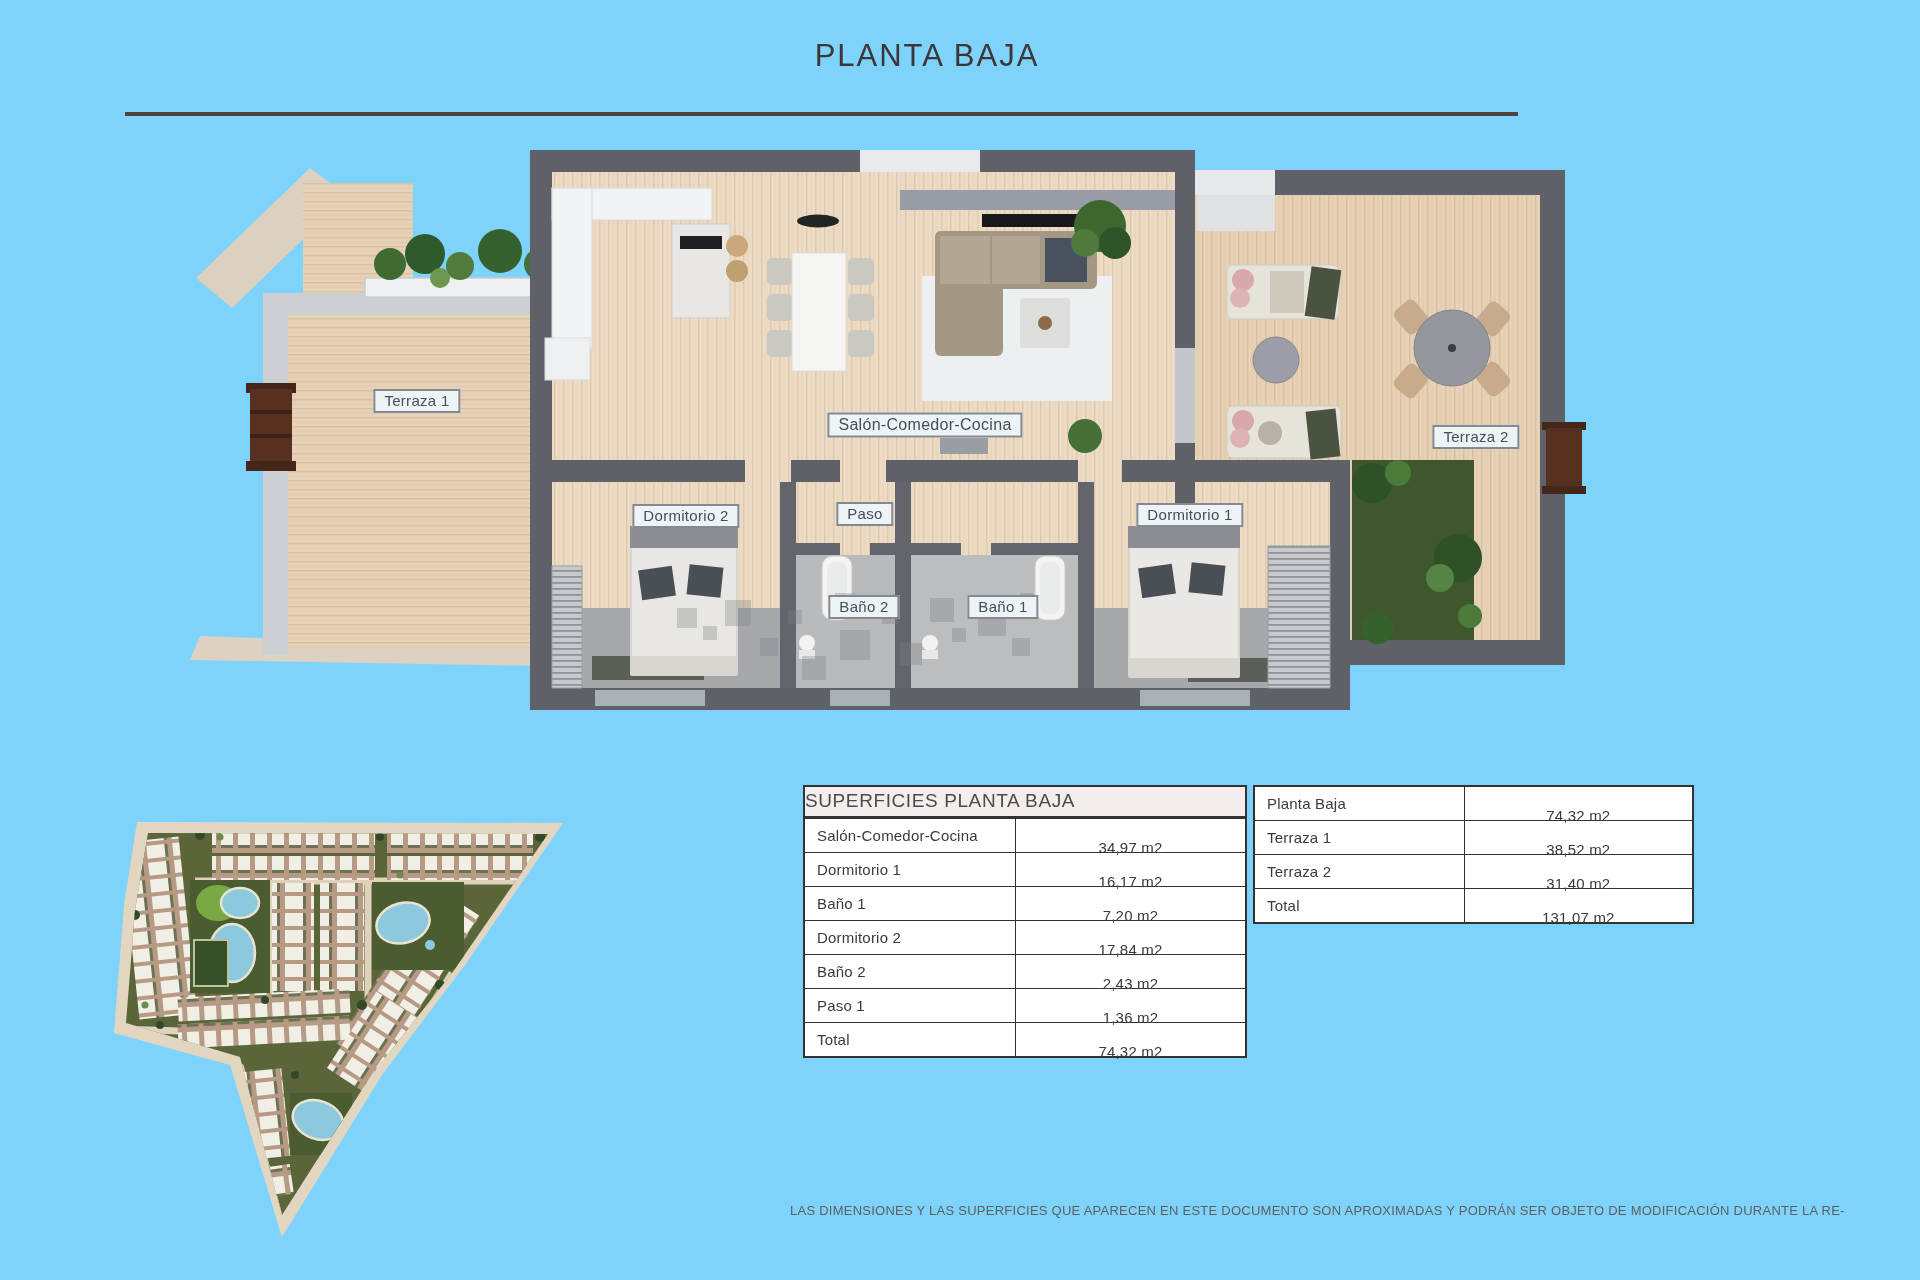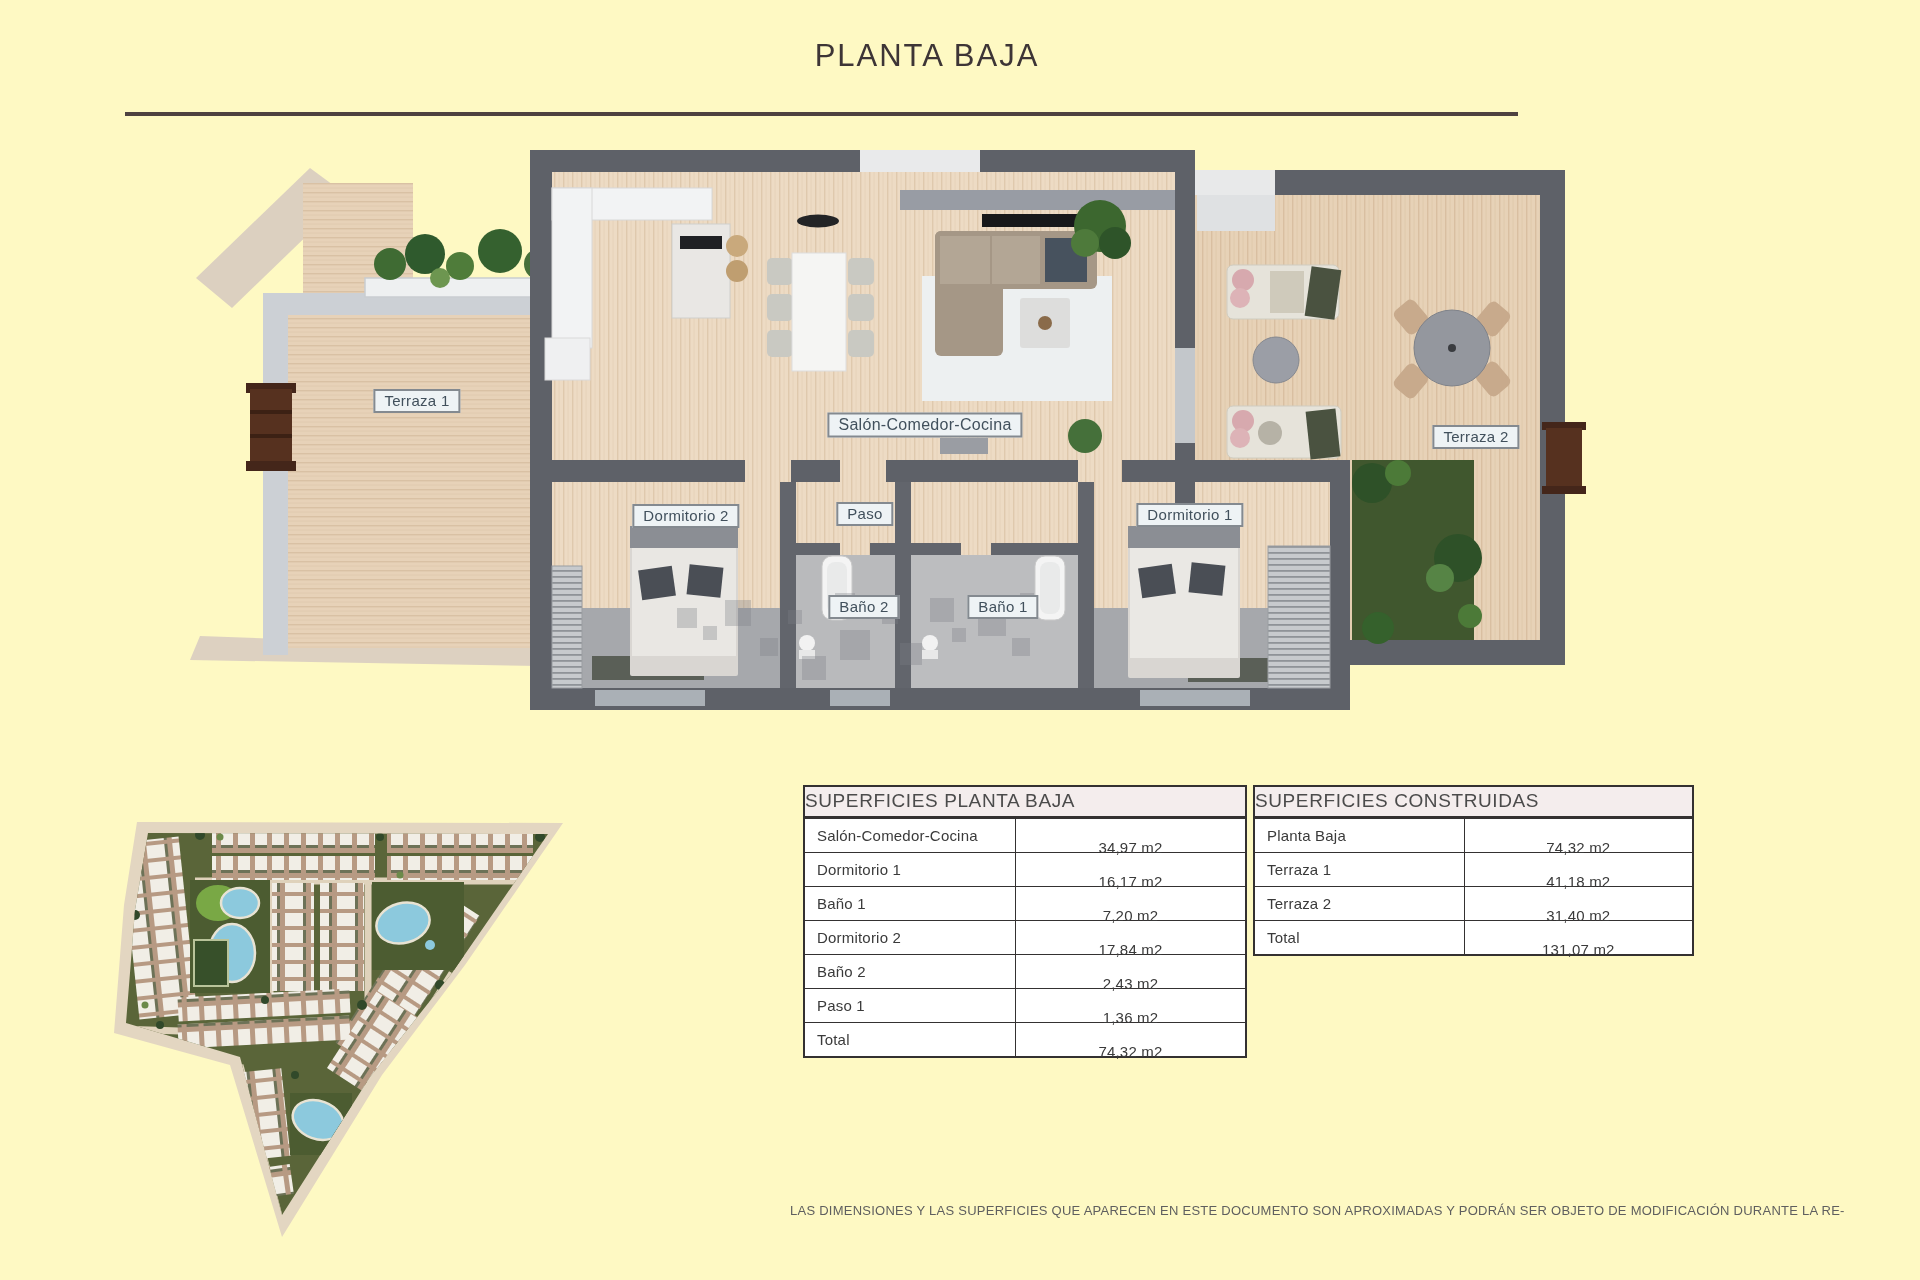--- a/index.html
+++ b/index.html
@@ -1,16 +1,16 @@
 <!DOCTYPE html>
 <html><head>
 <meta charset="utf-8">
 <style>
   html,body{margin:0;padding:0;background:#ffffff;}
-  .page{position:relative;width:1920px;height:1280px;background:#fef9c3;overflow:hidden;
+  .page{position:relative;width:1920px;height:1280px;background:#7dd3fc;overflow:hidden;
         font-family:"Liberation Sans", sans-serif;}
 
   
   .title{position:absolute;left:927px;top:38px;transform:translateX(-50%);
          font-size:31px;font-weight:500;letter-spacing:2px;color:#3d3536;white-space:nowrap;}
   .divider{position:absolute;left:125px;top:112px;width:1393px;height:4px;background:#4e4240;}
 
   
   .floorplan{position:absolute;left:140px;top:138px;width:1460px;height:585px;}
 
@@ -405,28 +405,27 @@
       <div class="tcell-label">Paso 1</div>
       <div class="tcell-value">1,36 m2</div>
     </div>
     <div class="trow">
       <div class="tcell-label">Total</div>
       <div class="tcell-value">74,32 m2</div>
     </div>
   </div>
 
   <div class="stable t2" style="left:1253px;top:785px;width:437px">
-    <div class="thead">SUPERFICIES CONSTRUIDAS</div>
     <div class="trow">
       <div class="tcell-label">Planta Baja</div>
       <div class="tcell-value">74,32 m2</div>
     </div>
     <div class="trow">
       <div class="tcell-label">Terraza 1</div>
-      <div class="tcell-value">41,18 m2</div>
+      <div class="tcell-value">38,52 m2</div>
     </div>
     <div class="trow">
       <div class="tcell-label">Terraza 2</div>
       <div class="tcell-value">31,40 m2</div>
     </div>
     <div class="trow">
       <div class="tcell-label">Total</div>
       <div class="tcell-value">131,07 m2</div>
     </div>
   </div>

